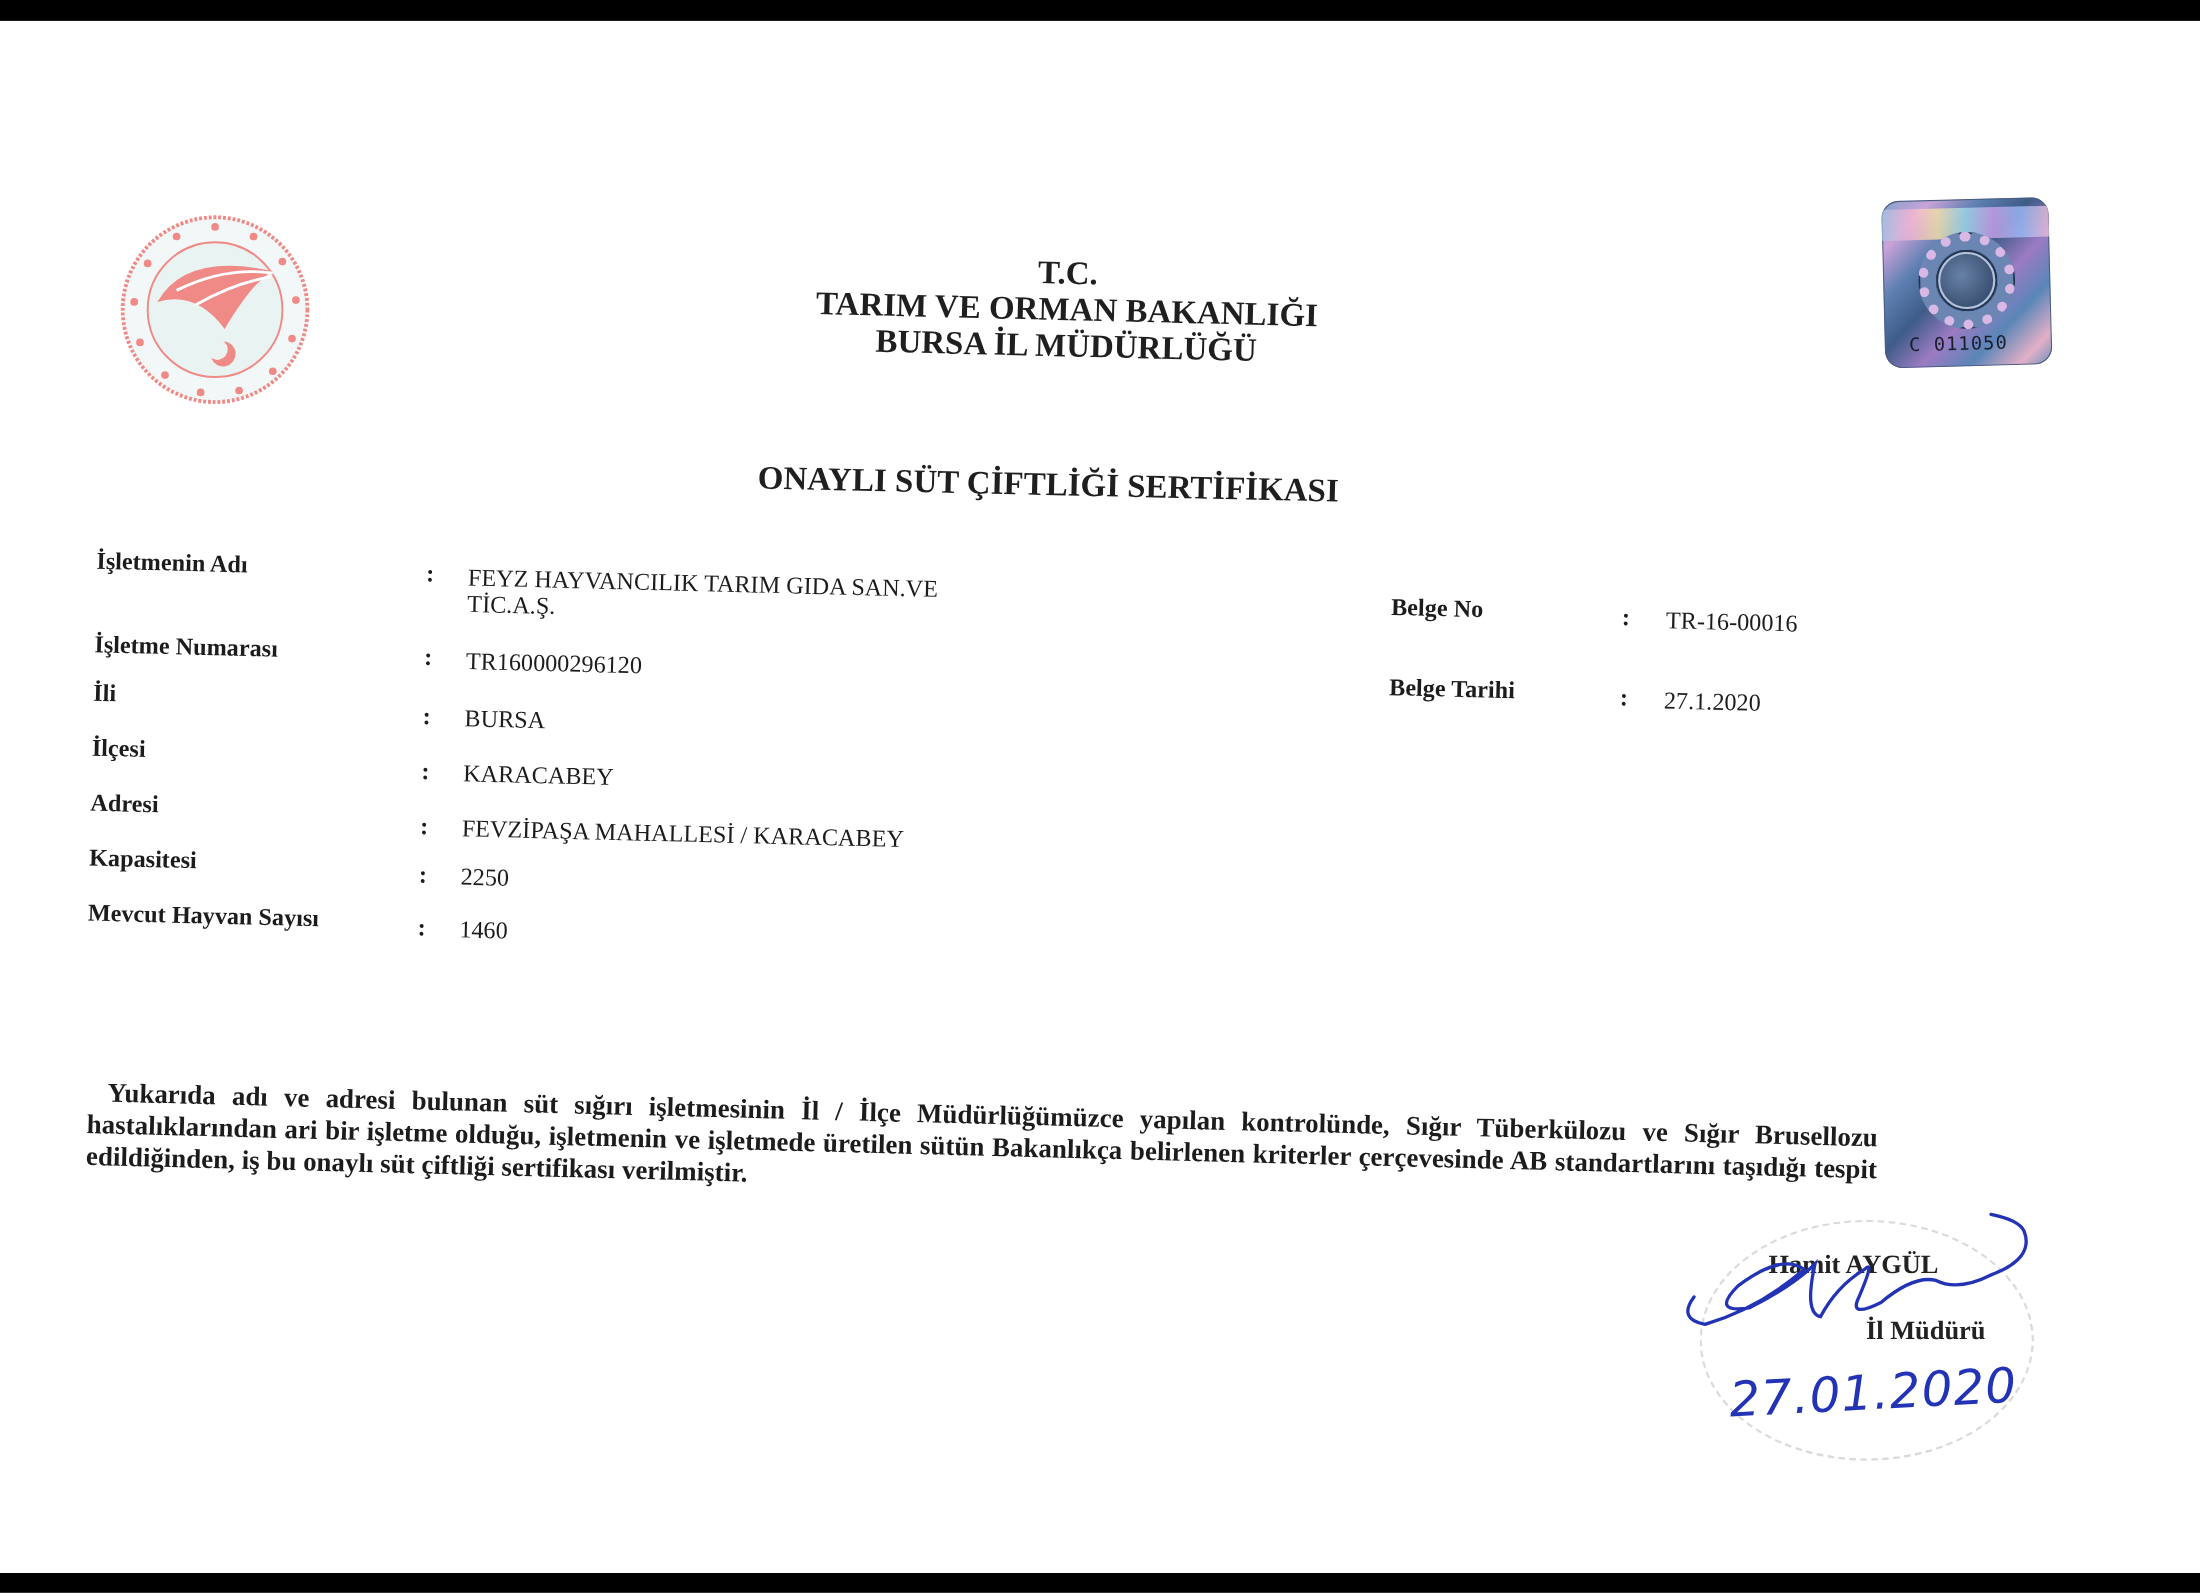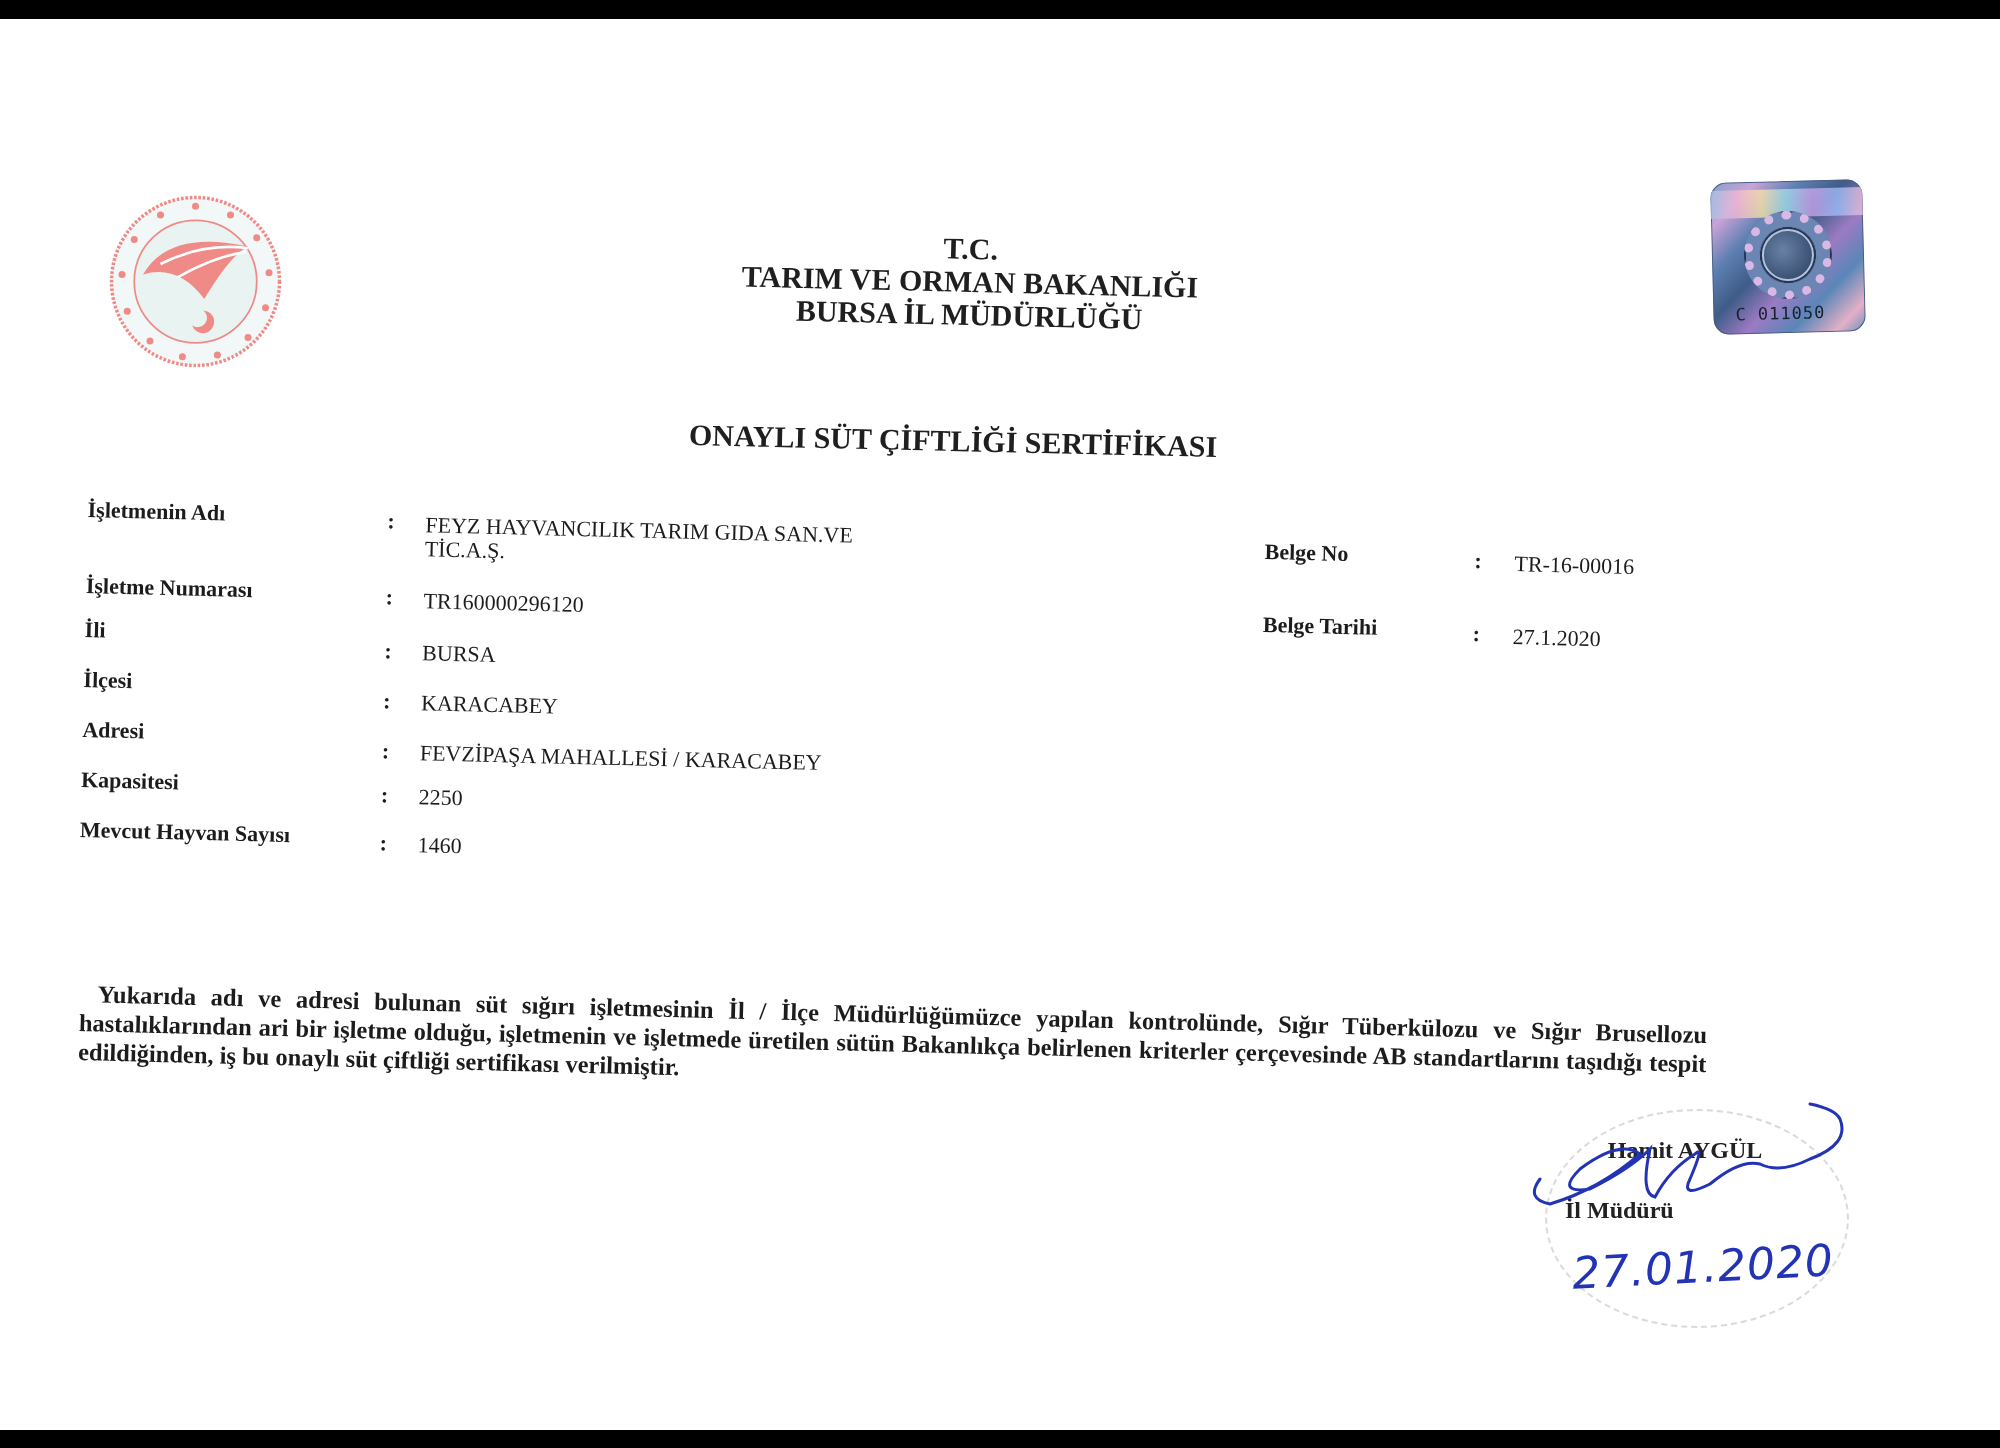--- a/index.html
+++ b/index.html
@@ -53,21 +53,21 @@
   .rvalue { position: absolute; left: 250px; top: 6px; font-size: 22px; }
 
   
   .body-text { left: 80px; top: 960px; width: 1628px; font-weight: bold; font-size: 24.5px; line-height: 29px;
     transform: rotate(1.45deg); transform-origin: 0 0; text-indent: 18px; text-align: justify; }
 
   
   .stamp { left: 1545px; top: 1090px; width: 300px; height: 215px; border-radius: 50%;
     border: 2px dashed rgba(150,150,150,.35); }
   .signer { left: 1565px; top: 1118px; width: 240px; text-align: center; font-weight: bold; font-size: 24px; color: #222; }
-  .signer-title { left: 1565px; top: 1178px; width: 240px; text-align: left; font-weight: bold; font-size: 24px; color: #222; }
+  .signer-title { left: 1565px; top: 1178px; width: 240px; text-align: right; font-weight: bold; font-size: 24px; color: #222; }
   .sig-svg { left: 1520px; top: 1080px; width: 340px; height: 220px; }
   .handdate { left: 1572px; top: 1222px; font-family: "DejaVu Sans", sans-serif; font-style: italic; font-size: 44px; color: #2233b5; letter-spacing: 1px; transform: rotate(-3deg); }
 </style>
 </head>
 <body>
 
 <div class="page">
 
   <svg class="abs logo" viewBox="0 0 200 200">
     <circle cx="100" cy="100" r="96" fill="#f2f8f8" stroke="#f08a86" stroke-width="4" stroke-dasharray="3 2"></circle>

